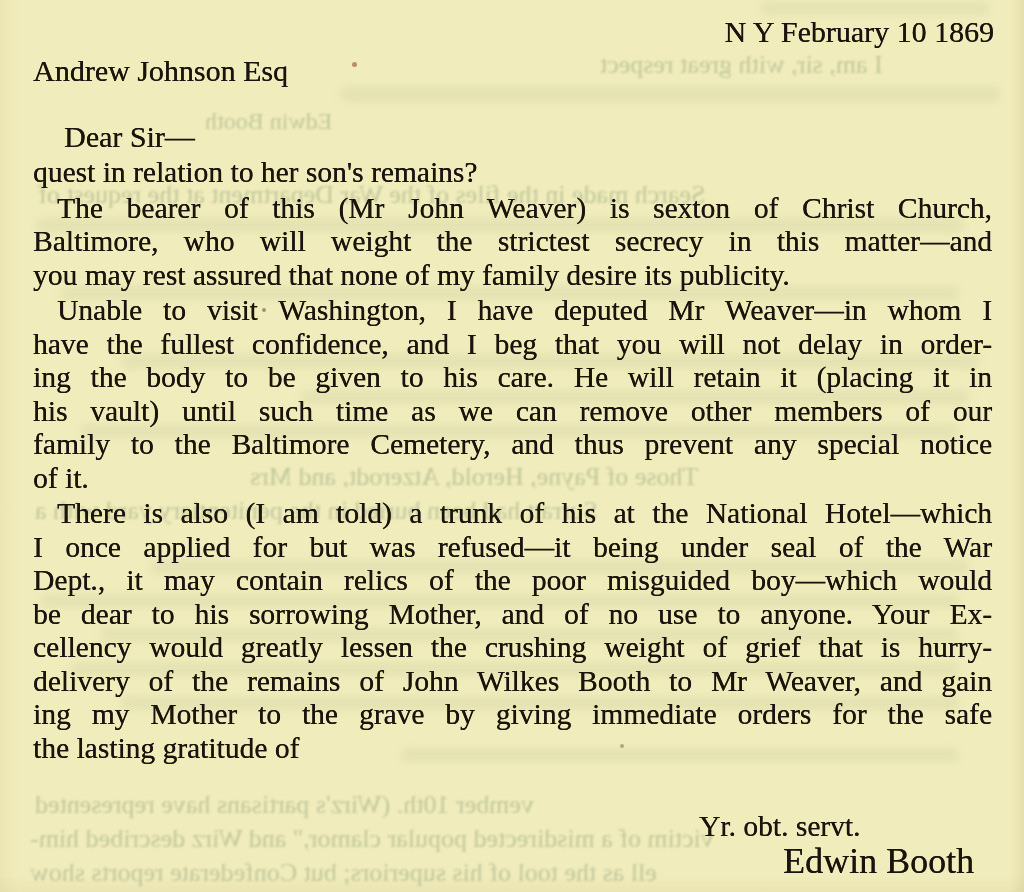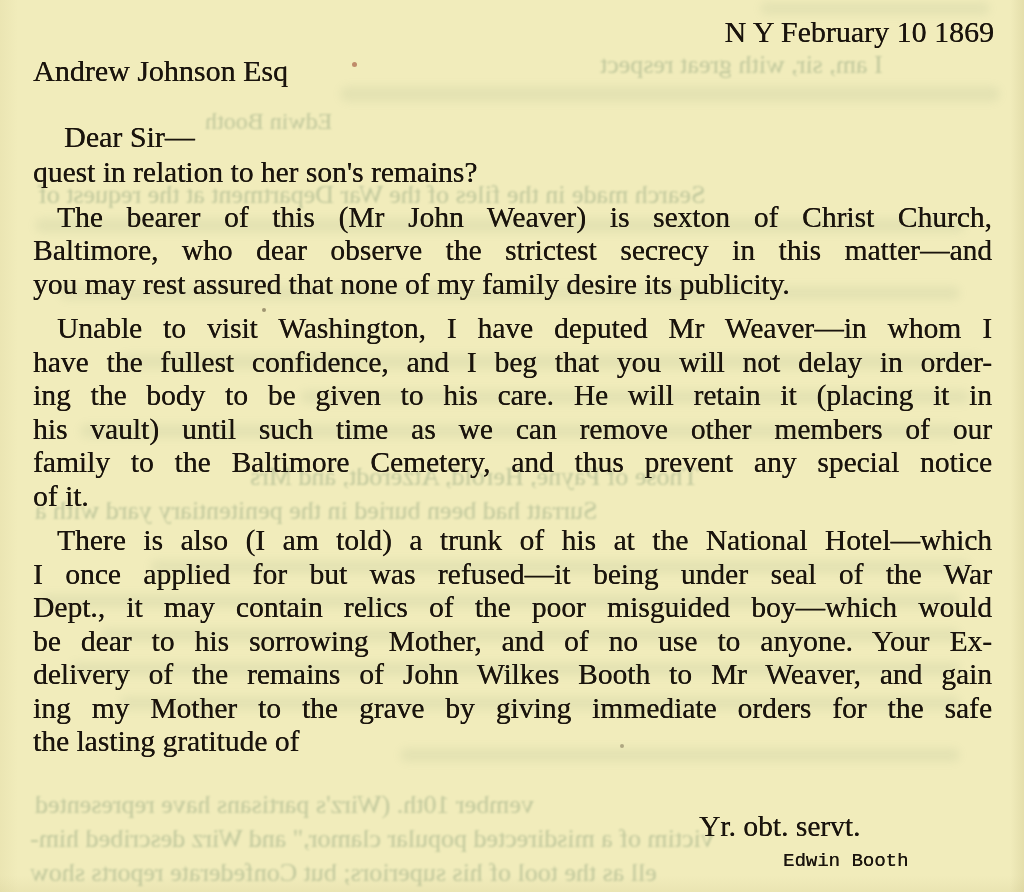--- a/index.html
+++ b/index.html
@@ -58,23 +58,23 @@
     text-align-last:justify;
     white-space:normal;
   }
   .line.last{
     text-align:center;
     -moz-text-align-last:left;
     text-align-last:left;
   }
   .line.indent{text-indent:24px;}
   .para{margin:0;}
-  .para + .para{margin-top:11px;}
+  .para + .para{margin-top:2px;}
   .closing{position:absolute;left:665px;top:810px;font-size:29.5px;line-height:33px;margin-left:34px;}
-  .signature{position:absolute;left:783px;top:845px;font-size:19px;line-height:33px;font-family:Liberation Mono, monospace;}
+  .signature{position:absolute;left:783px;top:845px;font-size:36px;line-height:33px;}
   .salutation-indent{padding-left:31px;}
 </style>
 </head>
 <body>
 
 <div class="page">
 
   <div class="smudge" style="top:86px;left:340px;width:660px;height:16px;"></div>
   <div class="smudge" style="top:2px;left:760px;width:230px;height:13px;"></div>
   <div class="smudge" style="top:218px;left:35px;width:930px;height:15px;"></div>
@@ -106,36 +106,37 @@
 
   <div class="ink addr" style="top:55px;">Andrew Johnson Esq</div>
   <div class="ink addr salutation-indent" style="top:121px;">Dear Sir—</div>
 
   <div class="ink body-block">
     <div class="para">
       <span class="line last">quest in relation to her son's remains?</span>
     </div>
     <div class="para">
       <span class="line indent">The bearer of this (Mr John Weaver) is sexton of Christ Church,</span>
-      <span class="line">Baltimore, who dear observe the strictest secrecy in this matter—and</span>
+      <span class="line">Baltimore, who will weight the strictest secrecy in this matter—and</span>
       <span class="line last">you may rest assured that none of my family desire its publicity.</span>
     </div>
     <div class="para">
       <span class="line indent">Unable to visit Washington, I have deputed Mr Weaver—in whom I</span>
       <span class="line">have the fullest confidence, and I beg that you will not delay in order-</span>
       <span class="line">ing the body to be given to his care. He will retain it (placing it in</span>
       <span class="line">his vault) until such time as we can remove other members of our</span>
       <span class="line">family to the Baltimore Cemetery, and thus prevent any special notice</span>
       <span class="line last">of it.</span>
     </div>
     <div class="para">
       <span class="line indent">There is also (I am told) a trunk of his at the National Hotel—which</span>
       <span class="line">I once applied for but was refused—it being under seal of the War</span>
       <span class="line">Dept., it may contain relics of the poor misguided boy—which would</span>
       <span class="line">be dear to his sorrowing Mother, and of no use to anyone. Your Ex-</span>
+      <span class="line">cellency would greatly lessen the crushing weight of grief that is hurry-</span>
       <span class="line">delivery of the remains of John Wilkes Booth to Mr Weaver, and gain</span>
       <span class="line">ing my Mother to the grave by giving immediate orders for the safe</span>
       <span class="line last">the lasting gratitude of</span>
     </div>
   </div>
 
   <div class="ink closing">Yr. obt. servt.</div>
   <div class="ink signature">Edwin Booth</div>
 
 </div>

